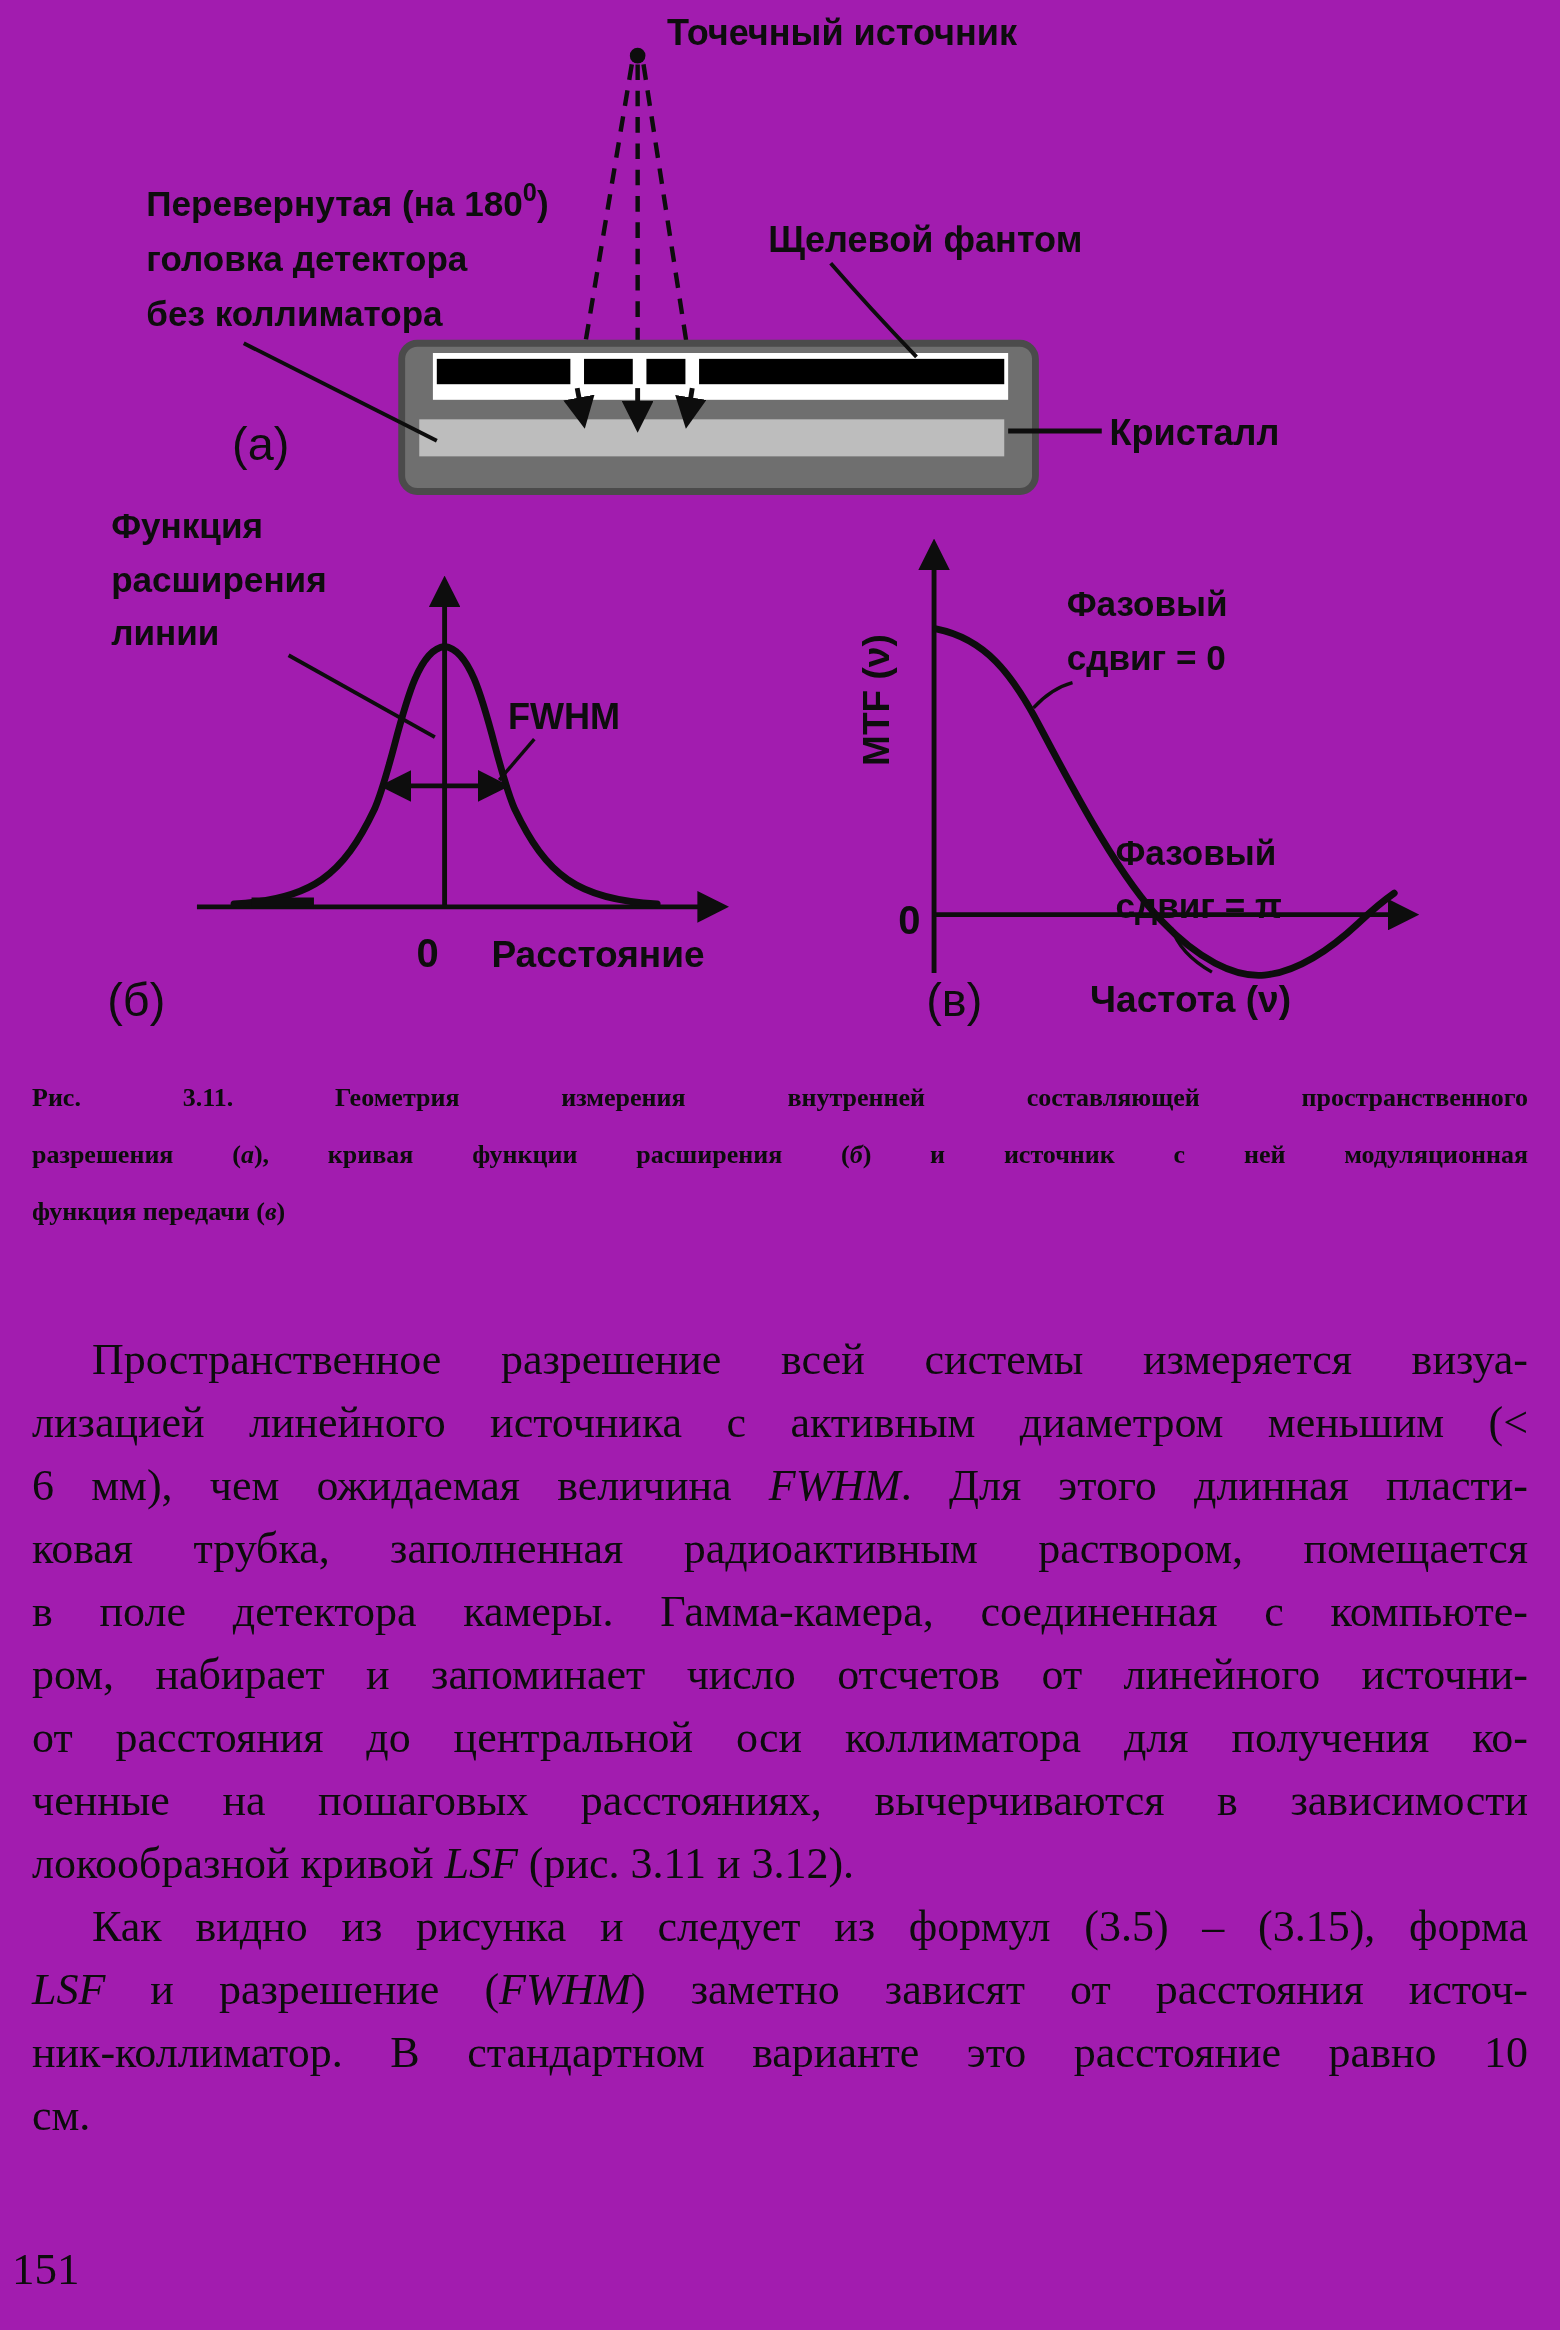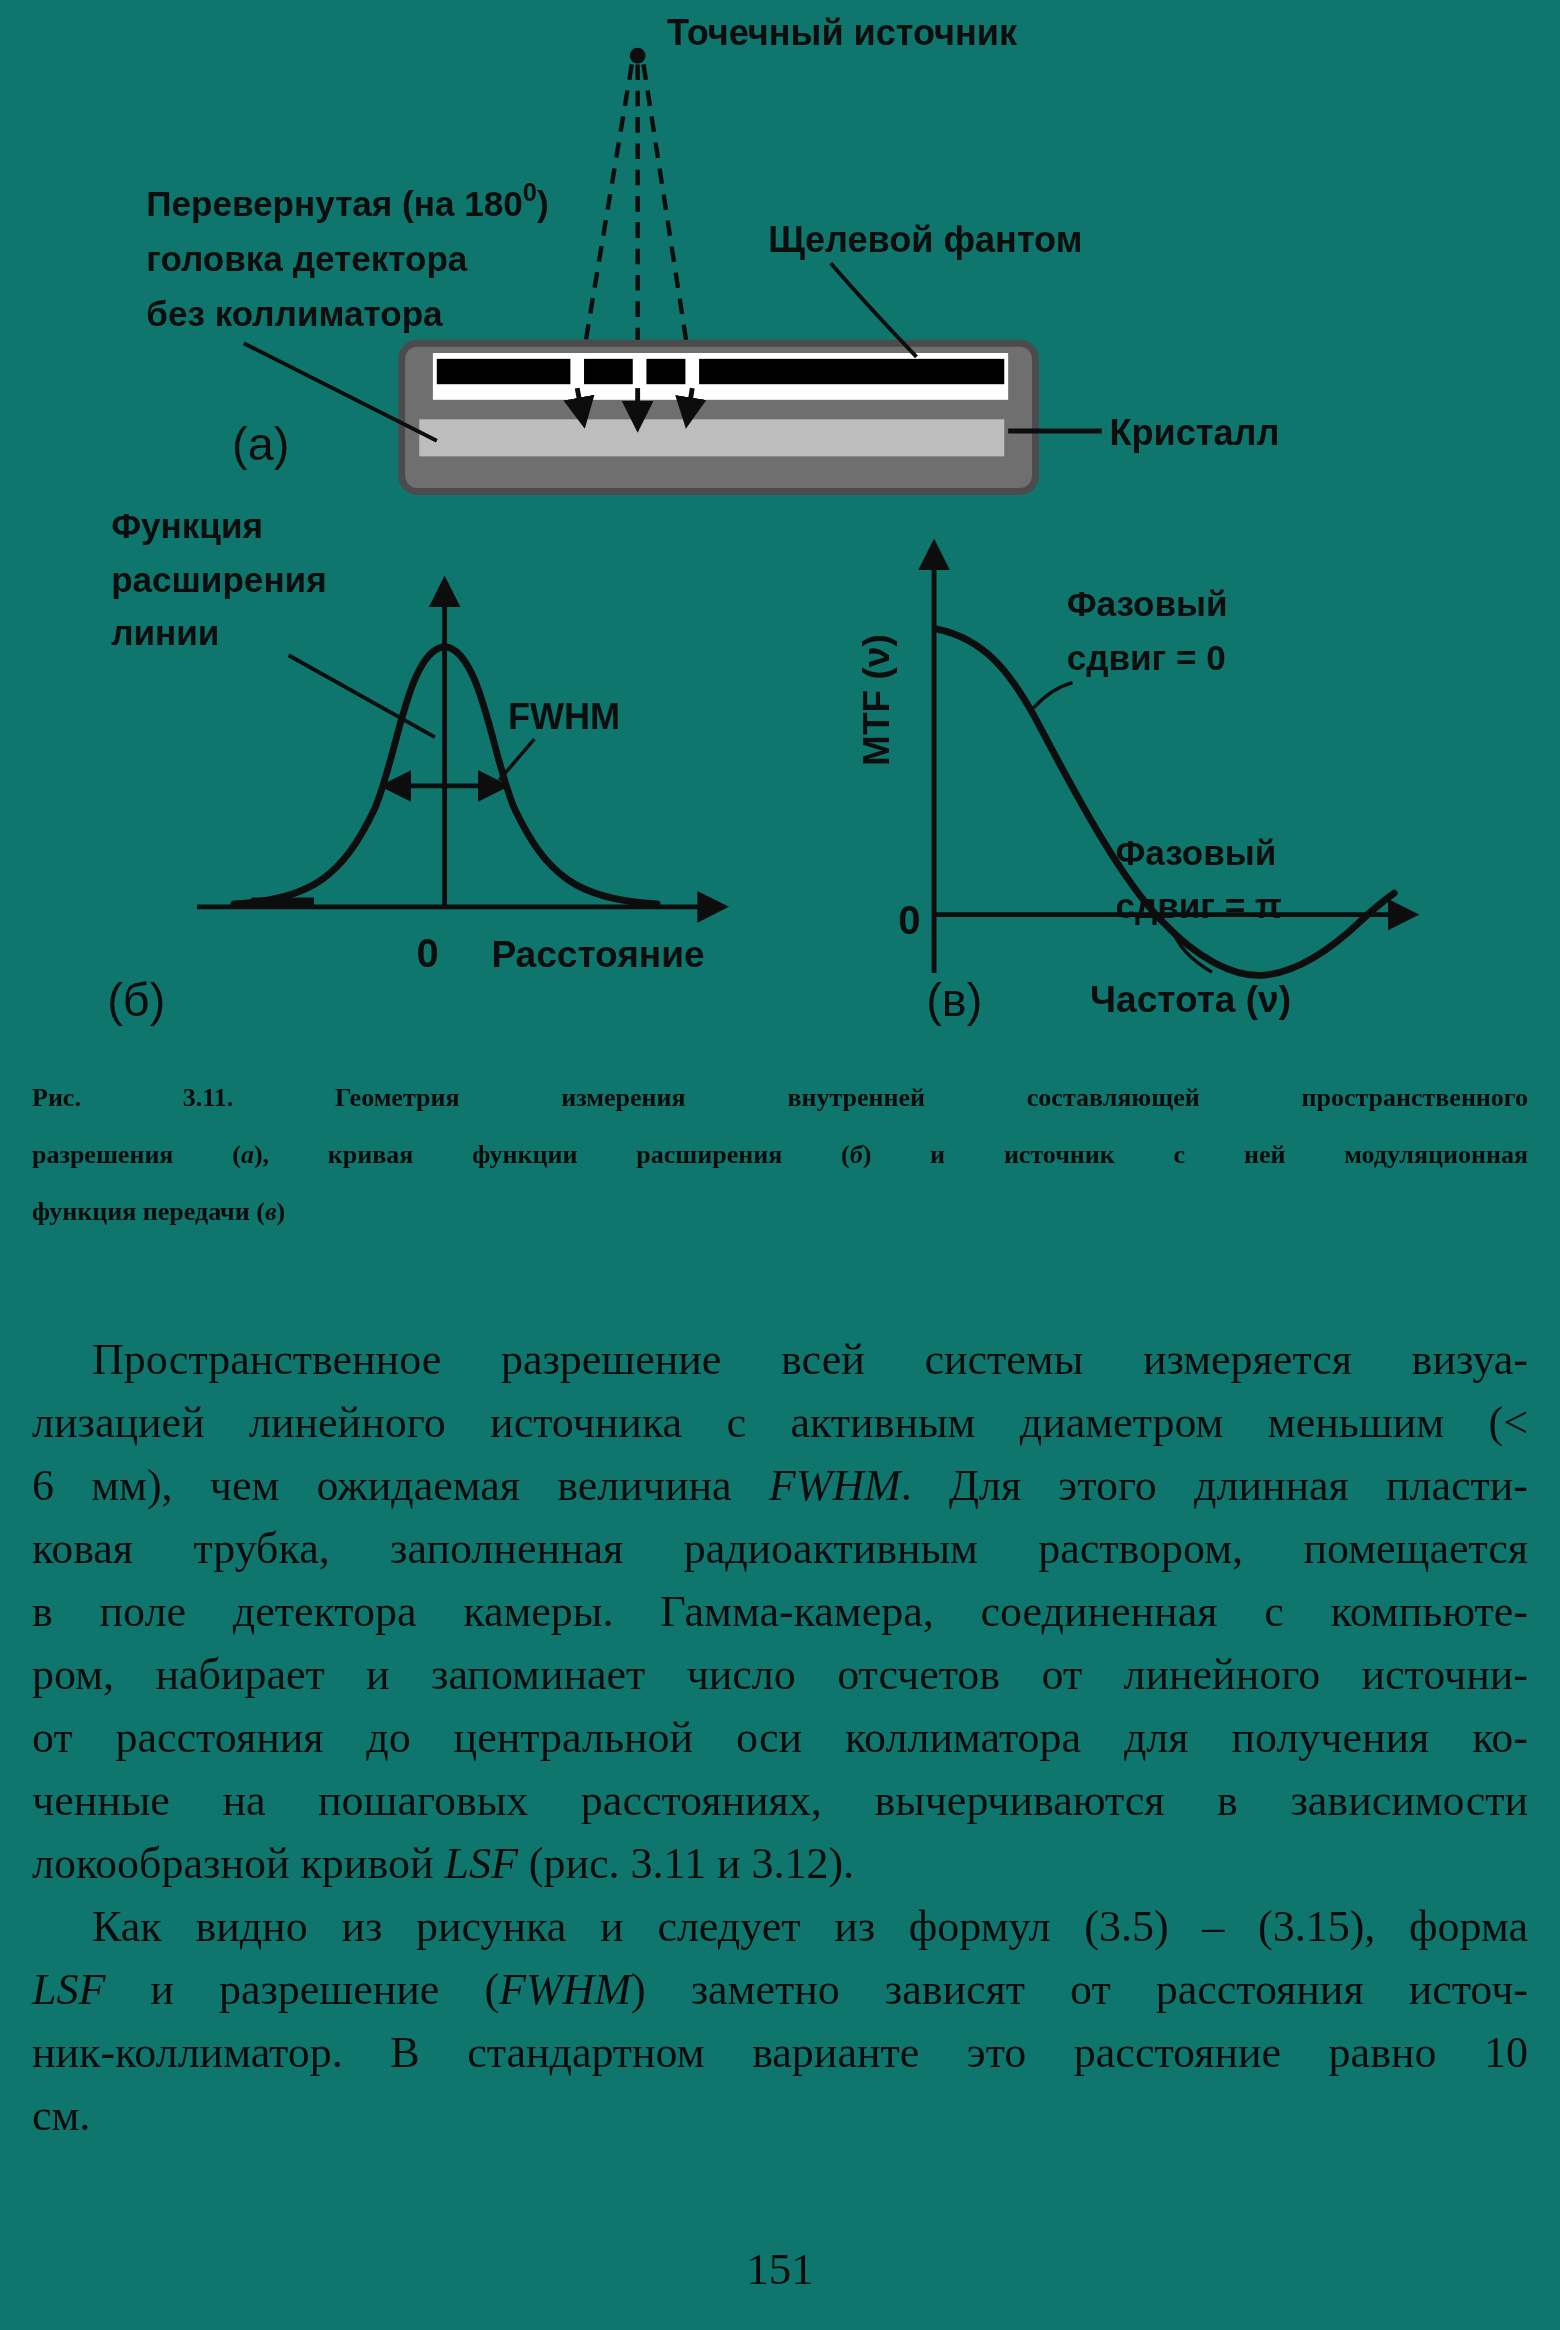--- a/index.html
+++ b/index.html
@@ -1,33 +1,33 @@
 <!DOCTYPE html>
 <html><head>
 <meta charset="utf-8">
 <style>
   html,body{margin:0;padding:0;background:#ffffff;}
-  .page{position:relative;width:1560px;height:2331px;background:#0f766e;
+  .page{position:relative;width:1560px;height:2331px;background:#a21caf;
         font-family:"Liberation Serif",serif;color:#0c0c0c;overflow:hidden;}
   .fig{position:absolute;left:0;top:0;}
   .fig text{fill:#0d0d0d;}
   .slbl{font:700 37px "Liberation Sans",sans-serif;}
   .slbl36{font:700 36px "Liberation Sans",sans-serif;}
   .tag{font:400 48px "Liberation Sans",sans-serif;}
   .axnum{font:700 41px "Liberation Sans",sans-serif;}
   .axlbl{font:700 38px "Liberation Sans",sans-serif;}
   .stroke{stroke:#0d0d0d;fill:none;}
   .caption{position:absolute;left:32px;right:32px;top:1069px;
            font-size:26px;line-height:57px;font-weight:bold;}
   .body-text{position:absolute;left:32px;right:32px;top:1328px;
              font-size:44px;line-height:63px;}
   .ln{min-height:1em;}
   .j{text-align:justify;text-align-last:justify;}
   .indent{text-indent:60px;}
-  .pageno{position:absolute;left:0;right:0;top:2243px;text-align:center;
+  .pageno{position:absolute;left:12px;right:0;top:2243px;text-align:left;
           font-size:45px;}
   i{font-style:italic;}
 </style>
 </head>
 <body>
 
 <div class="page">
 
   <svg class="fig" width="1560" height="1058" viewBox="0 0 1600 1085">
     <defs>

